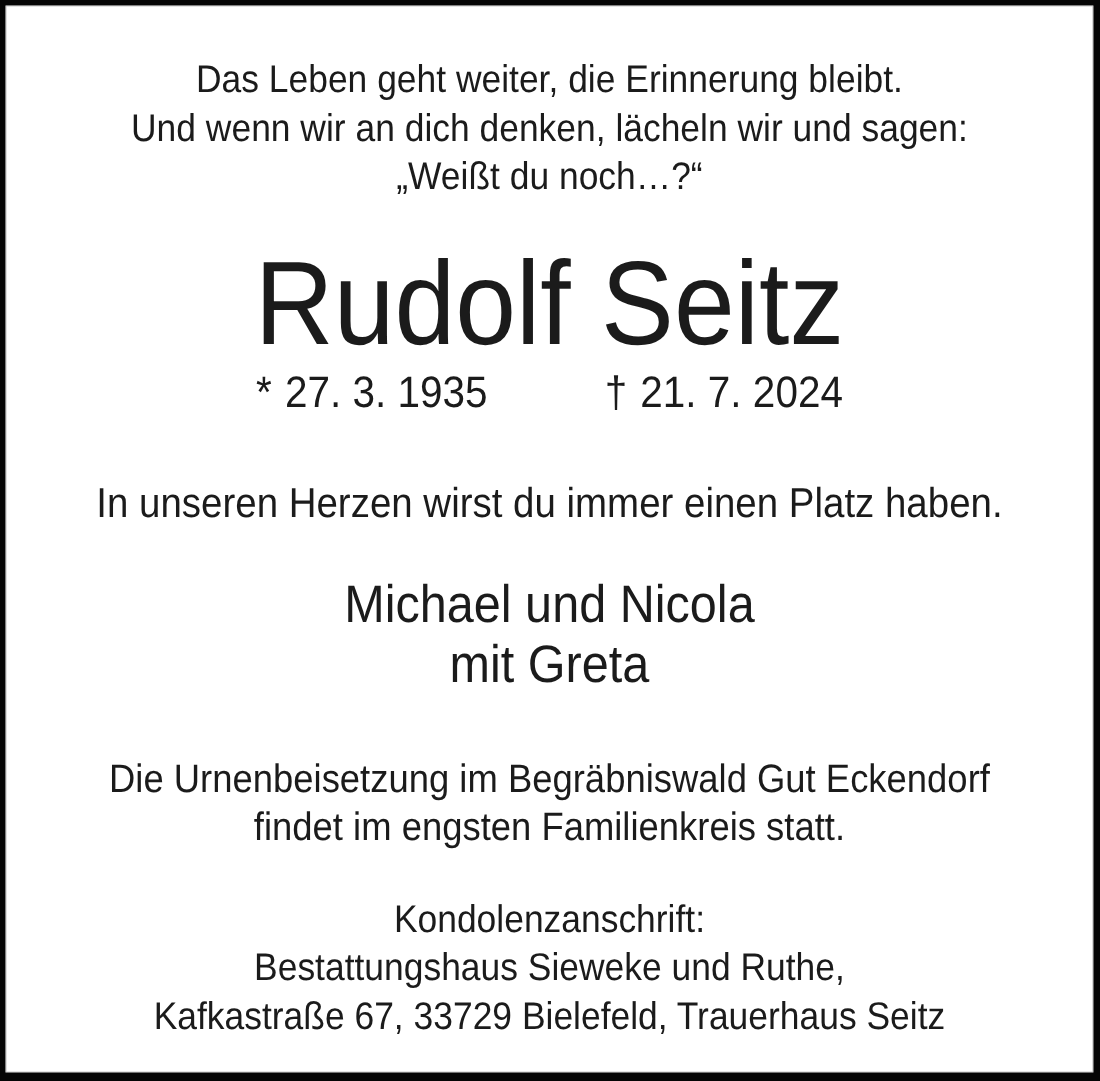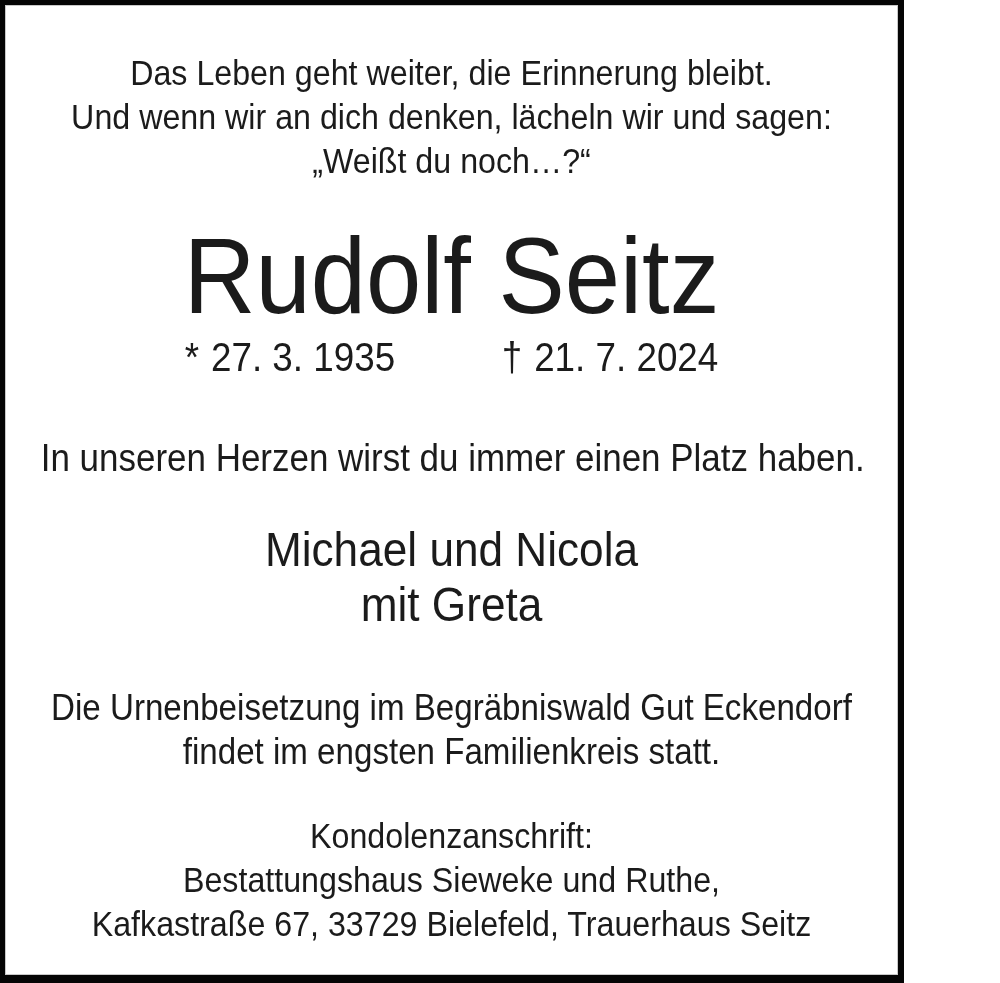--- a/index.html
+++ b/index.html
@@ -10,21 +10,21 @@
   }
   html,body{margin:0;padding:0;}
   body{
     width:1000px;height:983px;
     background:var(--background-color);
     font-family:"Liberation Sans",sans-serif;
     color:var(--text-color);
   }
   .frame{
     box-sizing:border-box;
-    width:904px;height:983px;
+    width:1000px;height:983px;
     border:5px solid var(--frame-color);
     border-right-width:6px;
     border-bottom-width:8px;
     box-shadow:inset 0 0 0 1px var(--inner-line-color);
     overflow:hidden;
     background:var(--background-color);
   }
   .content{
     width:100%;
     transform:scaleX(0.92);

